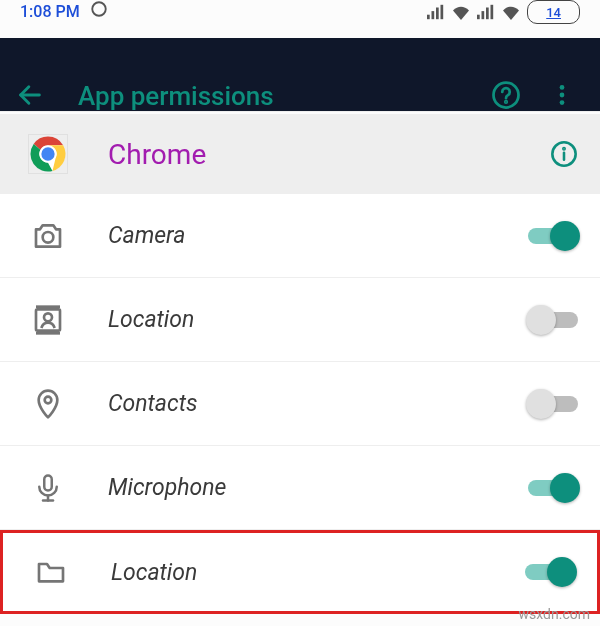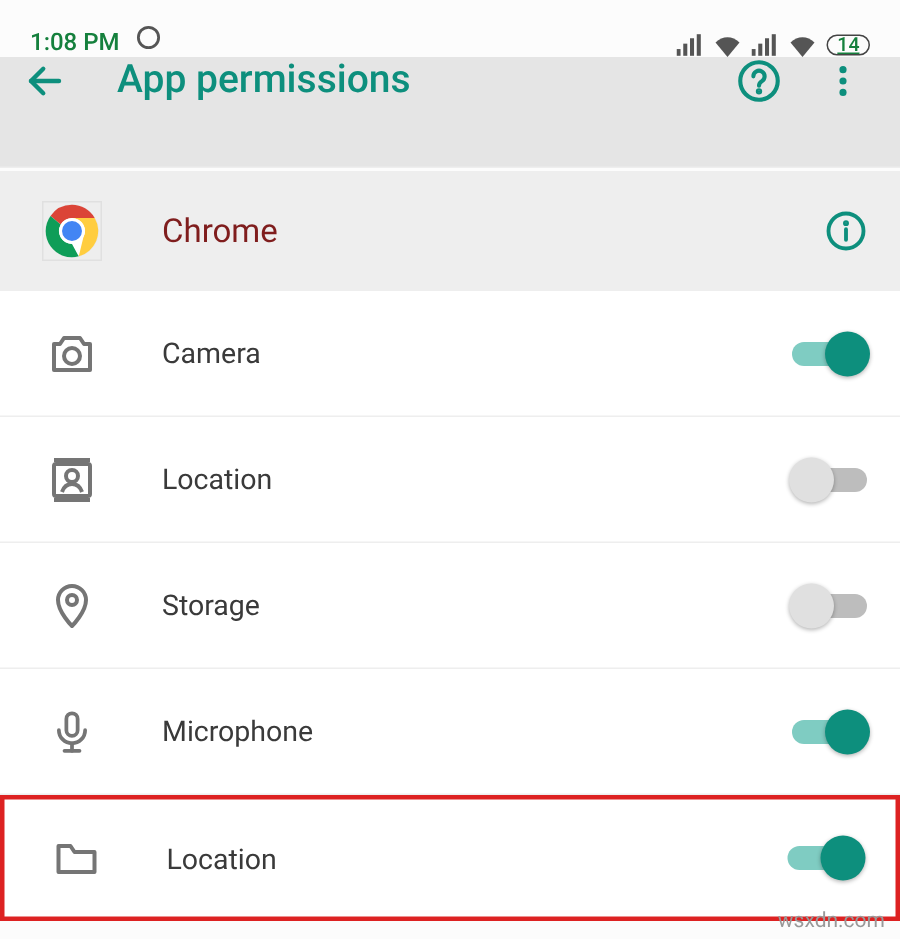--- a/index.html
+++ b/index.html
@@ -1,44 +1,44 @@
 <!DOCTYPE html>
 <html><head>
 <meta charset="utf-8">
 <style>
   * { box-sizing: border-box; margin: 0; padding: 0; }
   html, body { width: 600px; height: 626px; font-family: Roboto, "Helvetica Neue", Arial, sans-serif; background: #fff; color: #212121; }
   .screen { width: 600px; height: 626px; background: #fcfcfc; position: relative; overflow: hidden; }
 
   
-  .status-bar { height: 38px; display: flex; align-items: flex-end; justify-content: space-between; padding: 0 20px; font-size: 16px; color: #15803d; }
+  .status-bar { height: 38px; display: flex; align-items: flex-start; justify-content: space-between; padding: 0 20px; font-size: 16px; color: #1d4ed8; }
   .status-left { display: flex; align-items: center; gap: 10px; }
   .status-right { display: flex; align-items: center; gap: 6px; }
   .status-time { font-weight: 500; }
-  .battery-badge { border: 1.5px solid #444; border-radius: 10px; padding: 0 6px; font-size: 13px; font-weight: 500; display: flex; align-items: center; height: 14px; text-decoration: underline; }
+  .battery-badge { border: 1.5px solid #444; border-radius: 10px; padding: 0 18px; font-size: 13px; font-weight: 500; display: flex; align-items: center; height: 24px; text-decoration: underline; }
   .sig-icon svg, .wifi-icon svg { display: block; }
 
   
-  .app-bar { height: 74px; background: #e5e5e5; display: flex; align-items: flex-start; padding: 0 16px; border-bottom: 1px solid #eee; }
+  .app-bar { height: 74px; background: #0f172a; display: flex; align-items: flex-end; padding: 0 16px; border-bottom: 1px solid #eee; }
   .app-bar .back { width: 48px; display: flex; align-items: center; justify-content: flex-start; }
   .app-bar .title { flex: 1; font-size: 26px; font-weight: 500; color: #0d8f7d; padding-left: 14px; }
   .app-bar .actions { display: flex; align-items: center; gap: 24px; padding-right: 6px; }
   .icon-btn { width: 32px; height: 32px; display: flex; align-items: center; justify-content: center; cursor: pointer; }
 
   
   .app-row { background: #eeeeee; display: flex; align-items: center; padding: 20px 20px 20px 28px; margin-top: 2px; }
   .chrome-icon { width: 40px; height: 40px; position: relative; margin-right: 40px; border: 1px solid #e0e0e0; }
-  .app-row .app-name { flex: 1; font-size: 22px; color: #7f1d1d; }
+  .app-row .app-name { flex: 1; font-size: 28px; color: #a21caf; }
 
   
   .perm-list { display: flex; flex-direction: column; }
   .perm-row { display: flex; align-items: center; height: 84px; padding: 0 20px 0 28px; border-bottom: 1px solid #eee; background: #fff; position: relative; }
   .perm-row.highlight { border: 3px solid #d22; }
   .perm-icon { width: 40px; height: 40px; margin-right: 40px; display: flex; align-items: center; justify-content: center; color: #757575; }
-  .perm-label { flex: 1; font-size: 19px; color: #3a3a3a; }
+  .perm-label { flex: 1; font-size: 23px; color: #3a3a3a; font-style: italic; }
 
   
   .toggle { width: 54px; height: 30px; position: relative; cursor: pointer; }
   .toggle .track { position: absolute; left: 2px; right: 2px; top: 7px; height: 16px; border-radius: 8px; background: #bdbdbd; }
   .toggle .thumb { position: absolute; top: 0; width: 30px; height: 30px; border-radius: 50%; background: #e0e0e0; box-shadow: 0 1px 3px rgba(0,0,0,.3); left: 0; }
   .toggle.on .track { background: #7fccc2; }
   .toggle.on .thumb { background: #0d8f7d; left: 24px; }
 
   .watermark { position: absolute; bottom: 4px; right: 10px; font-size: 14px; color: #999; }
 </style>
@@ -169,21 +169,21 @@
         </div>
     </div>
 
     <div class="perm-row">
       <div class="perm-icon">
         <svg width="32" height="32" viewBox="0 0 24 24" fill="none" stroke="#757575" stroke-width="2" stroke-linejoin="round">
             <path d="M12 22 s7-7 7-13 a7 7 0 0 0-14 0 c0 6 7 13 7 13Z"></path>
             <circle cx="12" cy="9" r="2.5"></circle>
           </svg>
       </div>
-      <div class="perm-label">Storage</div>
+      <div class="perm-label">Contacts</div>
       <div class="toggle">
           <div class="track"></div>
           <div class="thumb"></div>
         </div>
     </div>
 
     <div class="perm-row">
       <div class="perm-icon">
         <svg width="30" height="30" viewBox="0 0 24 24" fill="none" stroke="#757575" stroke-width="2" stroke-linecap="round" stroke-linejoin="round">
             <rect x="9" y="2" width="6" height="12" rx="3"></rect>

